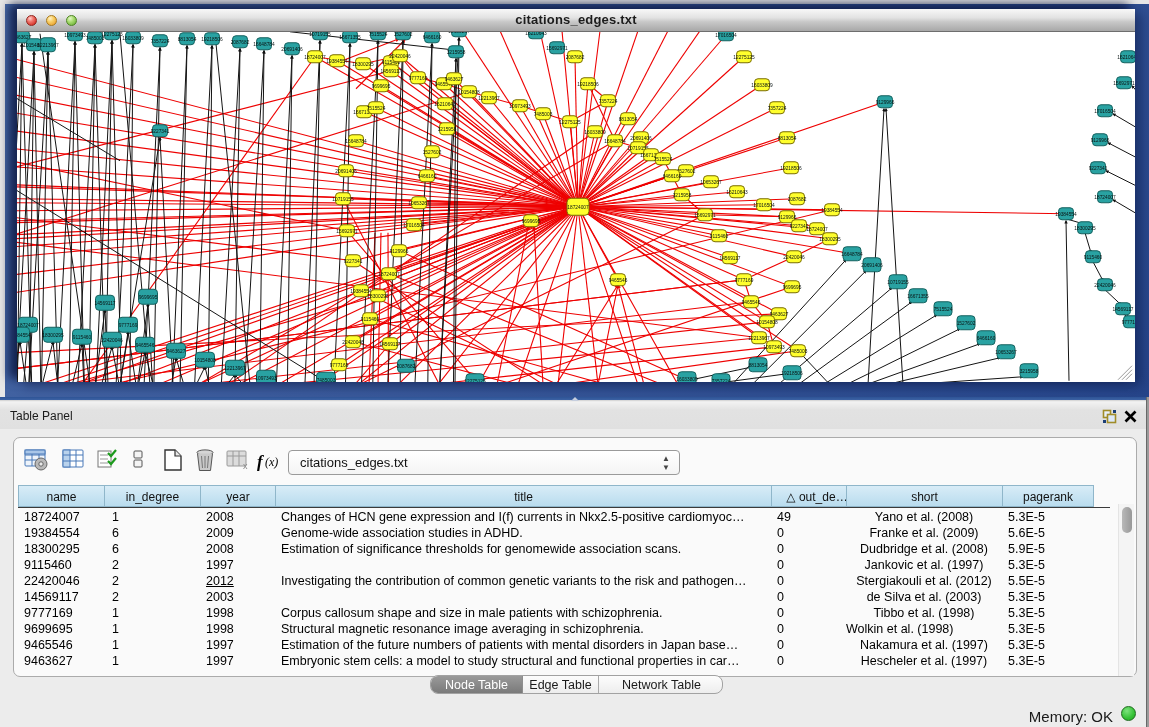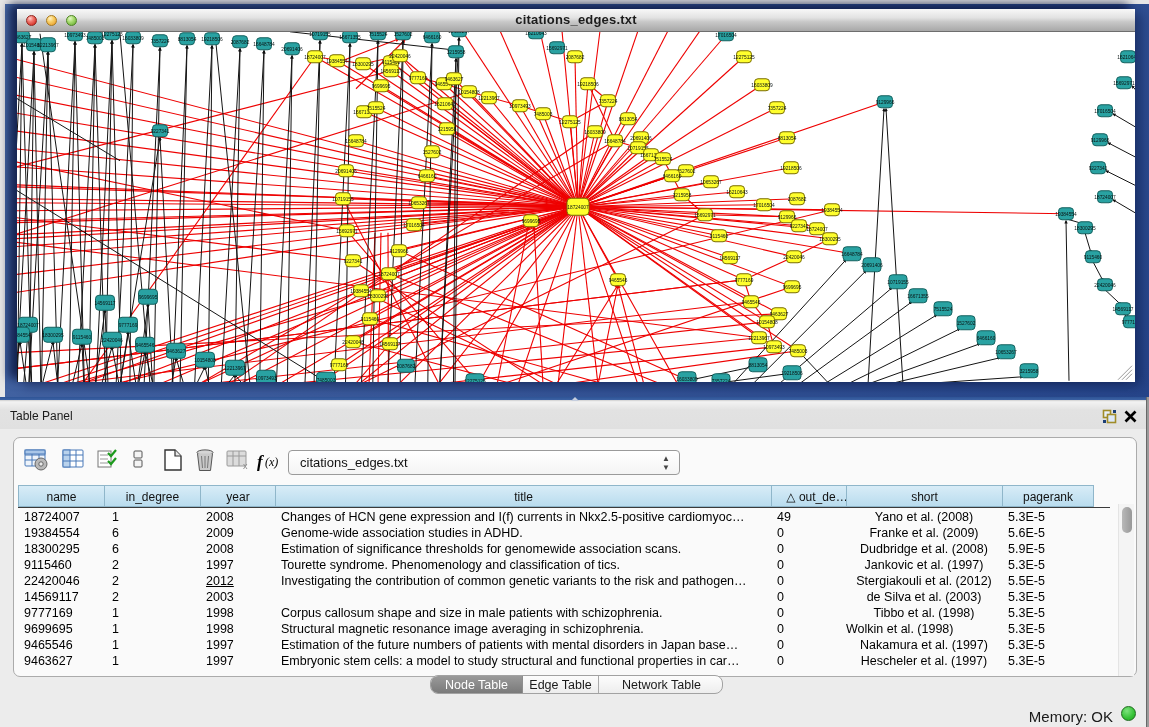--- a/index.html
+++ b/index.html
@@ -770,21 +770,20 @@
             <div class="c" style="left:188px;width:69px;">2008</div>
             <div class="c" style="left:263px;width:490px;">Estimation of significance thresholds for genomewide association scans.</div>
             <div class="c" style="left:759px;width:69px;">0</div>
             <div class="c" style="left:828px;width:156px;text-align:center;">Dudbridge et al. (2008)</div>
             <div class="c" style="left:990px;width:85px;">5.9E-5</div>
           </div>
           <div class="row" style="top:72px">
             <div class="c" style="left:6px;width:80px;">9115460</div>
             <div class="c" style="left:94px;width:88px;">2</div>
             <div class="c" style="left:188px;width:69px;">1997</div>
-            <div class="c" style="left:263px;width:490px;">Tourette syndrome. Phenomenology and classification of tics.</div>
             <div class="c" style="left:759px;width:69px;">0</div>
             <div class="c" style="left:828px;width:156px;text-align:center;">Jankovic et al. (1997)</div>
             <div class="c" style="left:990px;width:85px;">5.3E-5</div>
           </div>
           <div class="row" style="top:88px">
             <div class="c" style="left:6px;width:80px;">22420046</div>
             <div class="c" style="left:94px;width:88px;">2</div>
             <div class="c" style="left:188px;width:69px;text-decoration:underline;">2012</div>
             <div class="c" style="left:263px;width:490px;">Investigating the contribution of common genetic variants to the risk and pathogen…</div>
             <div class="c" style="left:759px;width:69px;">0</div>

